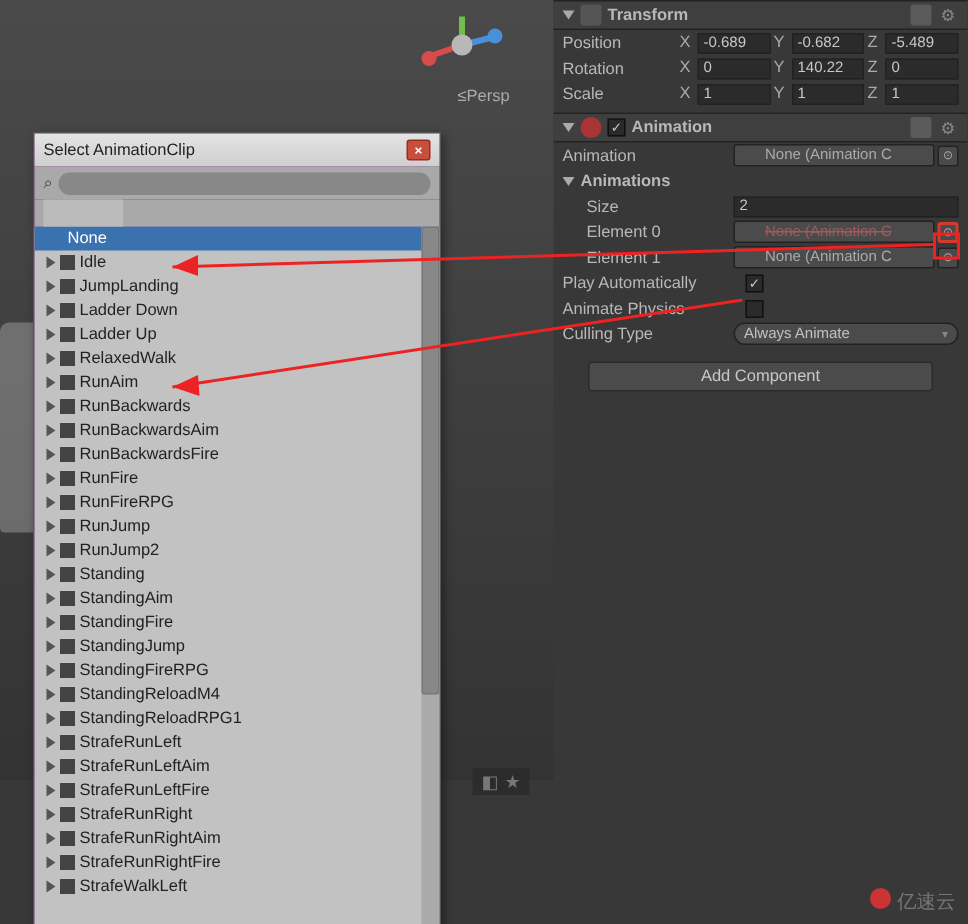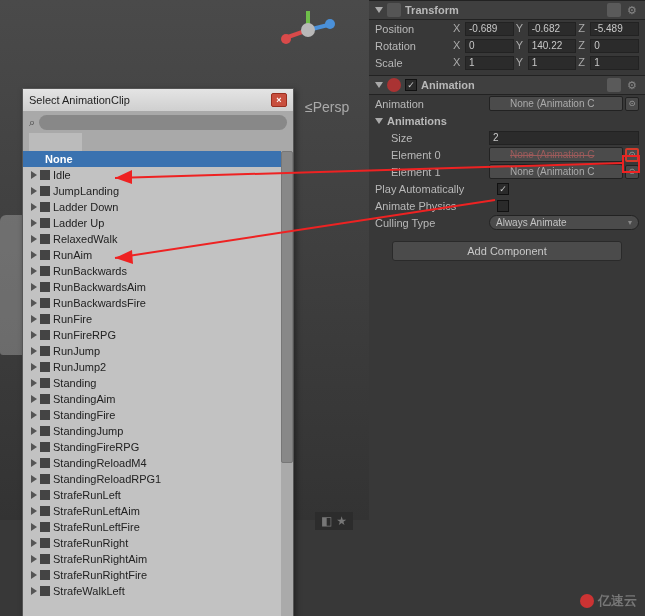--- a/index.html
+++ b/index.html
@@ -1,34 +1,34 @@
 <!DOCTYPE html>
 <html><head>
 <meta charset="utf-8">
 <style>
   * { margin: 0; padding: 0; box-sizing: border-box; font-family: Arial, sans-serif; }
   body { background: #383838; width: 645px; height: 616px; overflow: hidden; position: relative; }
 
   .scene-bg { position: absolute; top: 0; left: 0; width: 370px; height: 520px; background: linear-gradient(#4a4a4a, #333333); }
   .gizmo { position: absolute; top: 5px; left: 278px; width: 60px; height: 50px; }
-  .persp-label { position: absolute; top: 58px; left: 305px; color: #aaa; font-size: 14px; margin-top: 41px; }
+  .persp-label { position: absolute; top: 58px; left: 305px; color: #aaa; font-size: 11px; }
   .model { position: absolute; top: 215px; left: 0; width: 35px; height: 140px; background: rgba(200,200,200,0.35); border-radius: 6px 6px 3px 3px; }
 
   .picker-window { position: absolute; top: 88px; left: 22px; width: 272px; height: 584px; background: #701a75; border: 1px solid #555; box-shadow: 2px 2px 6px rgba(0,0,0,0.4); }
   .picker-title { height: 22px; background: linear-gradient(#e4e4e4,#cfcfcf); display: flex; align-items: center; padding: 0 6px; color: #222; font-size: 11px; justify-content: space-between; }
   .picker-close { width: 16px; height: 14px; background: #c84f3e; border: 1px solid #9a2f20; display: flex; align-items: center; justify-content: center; color: #fff; font-size: 9px; font-weight: bold; border-radius: 2px; }
   .picker-search-row { height: 22px; background: #a9a9a9; padding: 3px 6px; display: flex; align-items: center; gap: 4px; }
   .search-icon { color: #444; font-size: 11px; }
   .search-field { flex: 1; height: 15px; background: #888; border: none; border-radius: 8px; padding: 0 6px; color: #eee; font-size: 10px; }
   .picker-tabs { height: 18px; background: #a9a9a9; display: flex; padding-left: 6px; font-size: 11px; color: #222; }
   .picker-tab { padding: 20px 10px 0; border-bottom: 2px solid transparent; }
   .picker-tab.active { border-bottom: 2px solid #333; background: #bbb; }
   .picker-list { height: calc(100% - 62px); overflow: hidden; background: #c2c2c2; position: relative; }
   .list-item { height: 16px; display: flex; align-items: center; padding-left: 8px; font-size: 11px; color: #222; gap: 3px; }
-  .list-item.none { background: #3a72b0; color: #fff; padding-left: 22px; font-weight: bold; }
+  .list-item.none { background: #3a72b0; color: #fff; padding-left: 22px; }
   .tri { width: 0; height: 0; border-top: 4px solid transparent; border-bottom: 4px solid transparent; border-left: 6px solid #555; }
   .clip-ico { width: 10px; height: 10px; background: #444; }
   .list-scrollbar { position: absolute; right: 0; top: 0; width: 12px; height: 100%; background: #aaa; }
   .list-thumb { position: absolute; top: 0; width: 12px; background: #888; border: 1px solid #777; border-radius: 2px; }
 
   .inspector { position: absolute; top: 0; left: 369px; width: 276px; height: 616px; background: #383838; color: #b8b8b8; font-size: 11px; }
   .insp-row { display: flex; align-items: center; height: 17px; padding: 0 6px; }
   .comp-header { background: #3f3f3f; border-top: 1px solid #222; border-bottom: 1px solid #222; height: 20px; display: flex; align-items: center; padding: 0 6px; gap: 4px; }
   .fold { width: 0; height: 0; border-left: 4px solid transparent; border-right: 4px solid transparent; border-top: 6px solid #aaa; }
   .comp-icon { width: 14px; height: 14px; background: #555; border-radius: 2px; }
@@ -46,21 +46,21 @@
   .dd-arrow { font-size: 8px; color: #888; }
   .chk { width: 12px; height: 12px; background: #2a2a2a; border: 1px solid #111; display: flex; align-items: center; justify-content: center; color: #c8c8c8; font-size: 9px; }
   .add-comp-btn { margin: 10px auto 0; width: 230px; height: 20px; background: #4b4b4b; border: 1px solid #2a2a2a; color: #c8c8c8; display: flex; align-items: center; justify-content: center; font-size: 11px; border-radius: 3px; }
   .footer-icons { position: absolute; bottom: 86px; left: 315px; display: flex; gap: 4px; color: #777; font-size: 12px; background: #2c2c2c; padding: 2px 6px; }
 
   .arrow-svg { position: absolute; pointer-events: none; }
   .arrow-line { stroke: #e22; stroke-width: 2; }
   .arrow-head { fill: #e22; }
   .red-box { position: absolute; border: 2px solid #e22; }
 
-  .watermark { position: absolute; bottom: 6px; right: 8px; font-size: 13px; color: #777; font-weight: bold; display: flex; align-items: center; gap: 4px; }
+  .watermark { position: absolute; bottom: 6px; right: 8px; font-size: 13px; color: #777; font-weight: normal; display: flex; align-items: flex-start; gap: 4px; }
   .wm-circ { width: 14px; height: 14px; border-radius: 50%; background: #c33; }
 </style>
 </head>
 <body>
 
 <div class="scene-bg">
   <div class="gizmo">
     <svg width="60" height="50">
       <line x1="30" y1="25" x2="50" y2="20" stroke="#4a90d9" stroke-width="4"></line>
       <circle cx="52" cy="19" r="5" fill="#4a90d9"></circle>

